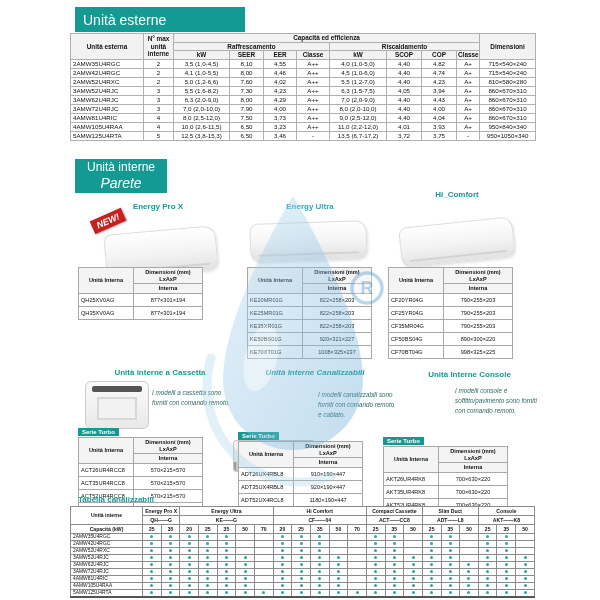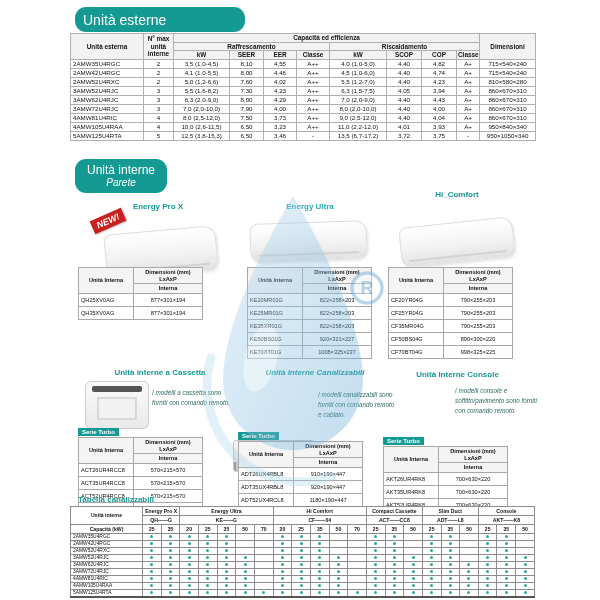--- a/index.html
+++ b/index.html
@@ -1,29 +1,29 @@
 <!DOCTYPE html>
 <html style="--teal: #149a92; --teal_light: #2ea8b5; --dot: #29a79f; --badge_red: #c8201e; --watermark_blue: #79b9dd; --desc_text: #2f6a64;"><head>
 <meta charset="utf-8">
 <style>
   html,body{margin:0;padding:0;background:#fff;}
   body{width:600px;height:600px;position:relative;font-family:"Liberation Sans",sans-serif;color:#111;overflow:hidden;}
   .abs{position:absolute;}
-  .teal-box{background:var(--teal);color:#fff;display:flex;flex-direction:column;justify-content:center;border-radius:11px;}
+  .teal-box{background:var(--teal);color:#fff;display:flex;flex-direction:column;justify-content:center;}
   
   table.grid{border-collapse:collapse;table-layout:fixed;}
   .outdoor{left:70px;top:33px;width:465px;font-size:6.2px;}
   .outdoor th,.outdoor td{border:1px solid #b0b0b0;text-align:center;padding:0 1px;line-height:1.2;}
   .outdoor thead th{background:#f2f2f2;font-weight:bold;font-size:6.4px;}
   .outdoor tbody td{height:8px;background:#fff;}
   .outdoor tbody td:first-child{text-align:left;padding-left:2px;}
   
   .hdr1{left:75px;top:7px;width:162px;height:25px;font-size:14px;padding-left:8px;}
   .hdr2{left:75px;top:159px;width:92px;height:34px;text-align:center;font-size:12px;line-height:1.2;}
-  .hdr2 .sub{font-style:italic;font-size:10px;}
+  .hdr2 .sub{font-style:italic;font-size:14px;}
   
   .ptitle{font-weight:bold;font-size:8px;text-align:center;color:var(--teal);}
   .ptitle.light{color:var(--teal_light);}
   .mini{border-collapse:collapse;table-layout:fixed;width:124px;font-size:5.6px;}
   .mini th,.mini td{border:1px solid #a8a8a8;text-align:center;padding:1px 0;line-height:1.2;}
   .mini thead th{background:#f4f4f4;font-weight:bold;}
   .mini tbody td{height:10px;background:#fff;}
   .mini tbody td:first-child{text-align:left;padding-left:2px;}
   
   .wallunit{background:linear-gradient(#ffffff,#f3f3f3 55%,#e2e2e2);border:1px solid #ddd;border-radius:8px 12px 10px 10px;box-shadow:1px 2px 3px rgba(0,0,0,.12);}
@@ -398,21 +398,21 @@
         <td>ADT35UX4RBL8</td>
         <td>920×190×447</td>
       </tr>
       <tr>
         <td>ADT52UX4RCL8</td>
         <td>1180×190×447</td>
       </tr>
     </tbody>
 </table>
 
-<div class="abs ptitle" style="left:390px;top:370px;width:135px;">Unità Interne Console</div>
+<div class="abs ptitle" style="left:402px;top:370px;width:135px;">Unità Interne Console</div>
 <div class="abs console" style="left:400px;top:381px;width:50px;height:55px;"></div>
 <div class="abs desc" style="left:455px;top:386px;width:82px;">I modelli console e soffitto/pavimento sono forniti con comando remoto.</div>
 <div class="abs serie" style="left:383px;top:437px;">Serie Turbo</div>
 <table class="abs mini" style="left:383px;top:446px;">
   <colgroup>
       <col style="width:55px">
       <col style="width:69px">
     </colgroup>
   <thead>
     <tr>

